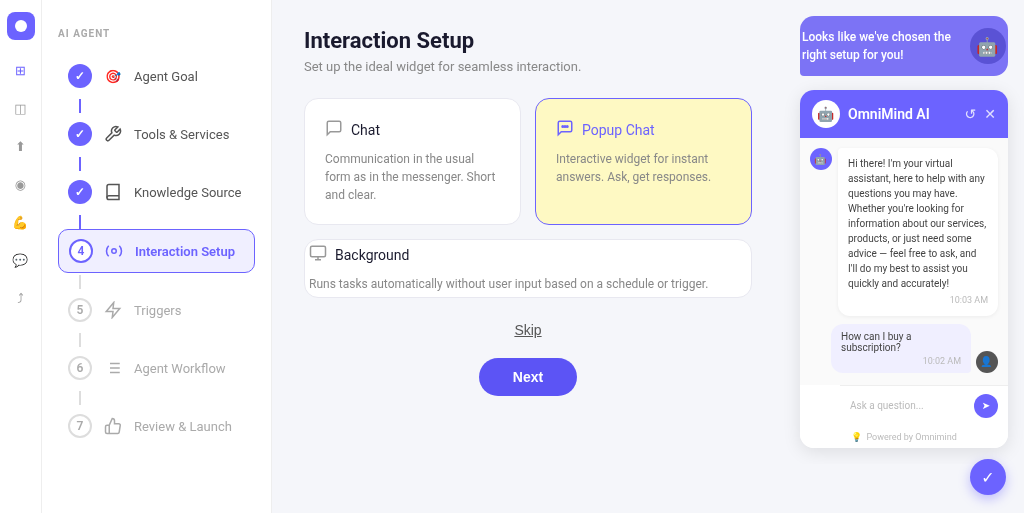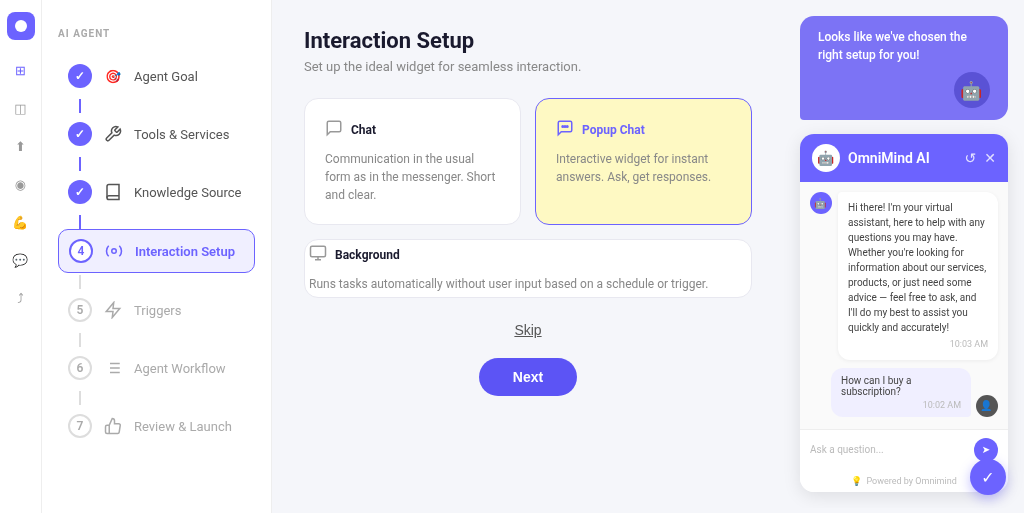--- a/index.html
+++ b/index.html
@@ -161,22 +161,22 @@
       background: #fef9c3;
       border: 1.5px solid #6c63ff;
     }
     .option-card-header {
       display: flex;
       align-items: center;
       gap: 8px;
       margin-bottom: 10px;
     }
     .option-title {
-      font-size: 12px;
-      font-weight: 700;
+      font-size: 14px;
+      font-weight: 400;
       color: #1a1a2e;
     }
     .option-card.selected .option-title { color: #6c63ff; }
     .option-desc {
       font-size: 12px;
       color: #888;
       line-height: 1.5;
     }
     .option-card.selected .option-icon { color: #6c63ff; }
     .option-icon { color: #999; }
@@ -224,29 +224,28 @@
       display: flex;
       flex-direction: column;
       gap: 14px;
       overflow-y: auto;
     }
 
     .speech-bubble {
       background: #7c73f5;
       color: white;
       border-radius: 14px 14px 14px 4px;
-      padding: 12px 18px;
+      padding: 12px 2px;
       font-size: 12px;
       line-height: 1.5;
       position: relative;
       display: flex;
-      align-items: flex-end;
+      align-items: center;
       justify-content: space-between;
       gap: 8px;
-      flex-direction: column;
     }
     .bubble-text { flex: 1; font-weight: 500; }
     .bubble-avatar {
       width: 36px;
       height: 36px;
       flex-shrink: 0;
       border-radius: 50%;
       background: #5a52d5;
       display: flex;
       align-items: center;
@@ -361,20 +360,21 @@
       color: white;
       flex-shrink: 0;
     }
     .chat-input-area {
       padding: 8px 10px;
       border-top: 1px solid #eee;
       display: flex;
       align-items: center;
       gap: 8px;
       background: #fff;
+      margin-left: 40px;
     }
     .chat-input-field {
       flex: 1;
       font-size: 10px;
       color: #bbb;
     }
     .chat-send-btn {
       width: 24px;
       height: 24px;
       background: #6c63ff;

